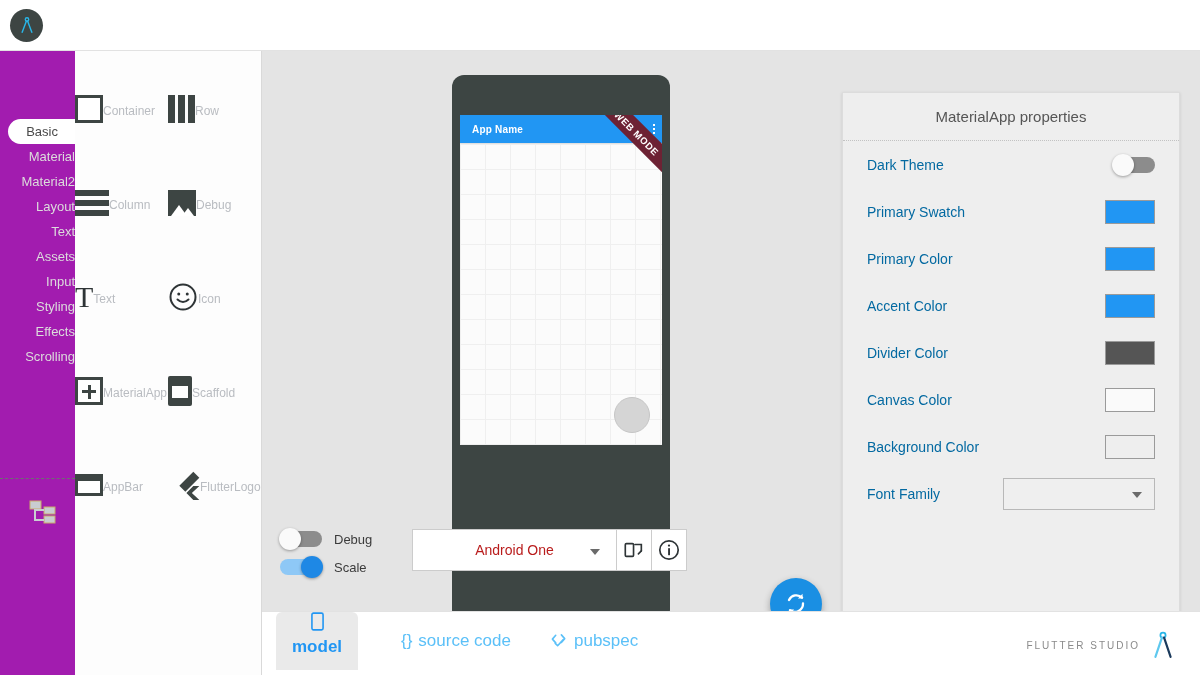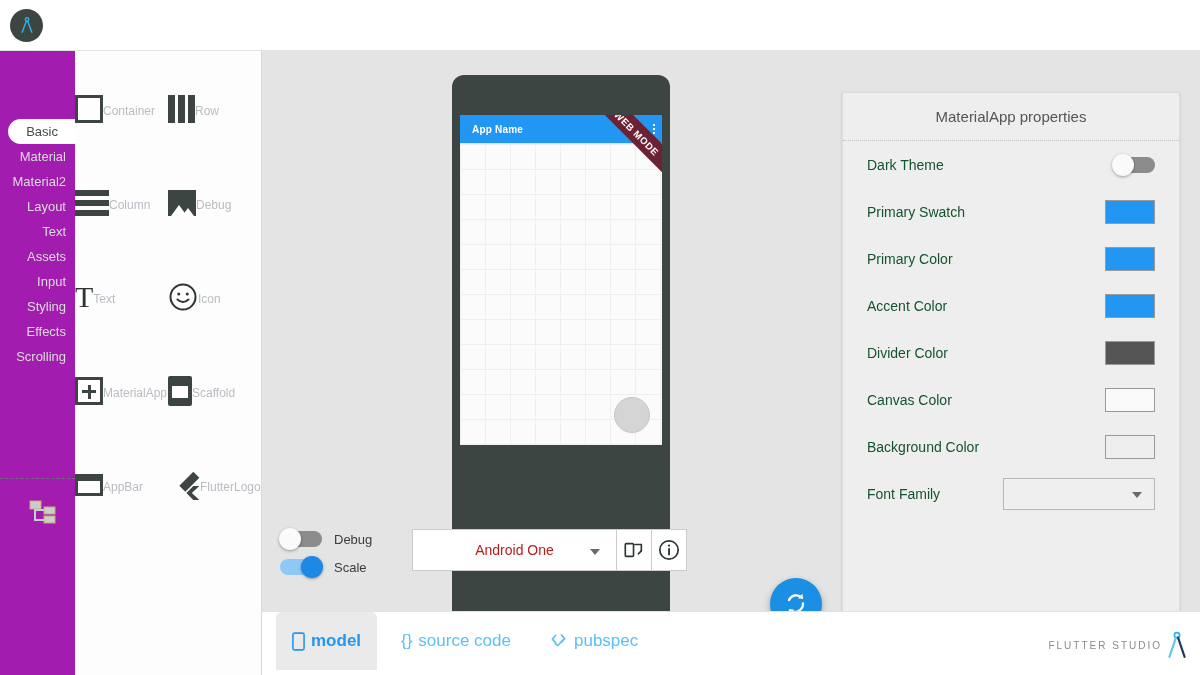--- a/index.html
+++ b/index.html
@@ -23,21 +23,21 @@
   }
 
   
   .sidebar {
     position: absolute; left: 0; top: 51px; width: 75px; height: 624px;
     background: #a21caf;
   }
   .cat-list { position: absolute; left: 0; top: 68px; width: 75px; }
   .cat {
     position: relative; height: 25px; line-height: 25px;
-    text-align: right; padding-right: 9px;
+    text-align: right; 
     color: #dcdcdc; font-size: 13px; cursor: pointer;
     white-space: nowrap;
   }
   .cat.sel {
     background: #ffffff; color: #4a4a4a;
     border-top-left-radius: 13px; border-bottom-left-radius: 13px;
     margin-left: 8px; padding-right: 17px; font-size: 13px;
   }
   .sb-divider {
     position: absolute; left: 0; top: 427px; width: 75px; height: 0;
@@ -207,43 +207,43 @@
     box-shadow: 0 1px 3px rgba(0,0,0,.12);
   }
   .props-title {
     height: 48px; line-height: 48px; text-align: center;
     font-size: 15px; color: #555; border-bottom: 1px dotted #c2c2c2;
   }
   .prop-row {
     height: 47px; display: flex; align-items: center;
     padding: 0 24px 0 24px;
   }
-  .prop-lbl { font-size: 14px; color: #14532d; flex: 1; }
+  .prop-lbl { font-size: 14px; color: #0369a1; flex: 1; }
   .swatch { width: 50px; height: 24px; border: 1px solid #9a9a9a; }
   .ff-select {
     width: 152px; height: 32px; background: #efefef;
     border: 1px solid #b8b8b8; position: relative; cursor: pointer;
   }
   .ff-select .caret { right: 12px; top: 13px; }
 
   
   .tabbar {
     position: absolute; left: 262px; top: 611px; width: 938px; height: 64px;
     background: #ffffff; border-top: 1px solid #e2e2e2;
   }
   .tab {
     position: absolute; top: 0; height: 58px;
     display: flex; align-items: center; gap: 6px;
     font-size: 17px; color: #5bc0f8; cursor: pointer;
     padding: 0 16px; border-radius: 6px 6px 0 0;
   }
   .tab.active { background: #eaeaea; color: #2196f3; font-weight: bold; }
   .flutter-studio {
-    position: absolute; right: 10px; top: 18px;
-    display: flex; align-items: center; gap: 2px;
+    position: absolute; right: 24px; top: 18px;
+    display: flex; align-items: center; gap: 10px;
   }
   .fs-text { font-size: 10px; color: #8a8a8a; letter-spacing: 2px; }
 </style>
 </head>
 <body>
 
 <div id="app">
 
   <div class="topbar">
     <div class="brand-logo">
@@ -458,21 +458,21 @@
             <div class="ff-select">
               <div class="caret"></div>
             </div>
           </div>
         </div>
     </div>
   </div>
 
   <div class="tabbar">
     <div id="tabs">
-        <div class="tab active" style="left: 14px;">
+        <div class="tab active" style="left: 14px; flex-direction: column;">
           <span style="display:flex;align-items:center;">
             <svg width="13" height="19" viewBox="0 0 14 20">
               <rect x="1" y="1" width="12" height="18" rx="1.6" fill="none" stroke="currentColor" stroke-width="1.7"></rect>
             </svg>
           </span>
           <span>model</span>
         </div>
         <div class="tab" style="left: 123px;">
           <span style="display:flex;align-items:center;">
             <span style="font-size:17px;">{}</span>

